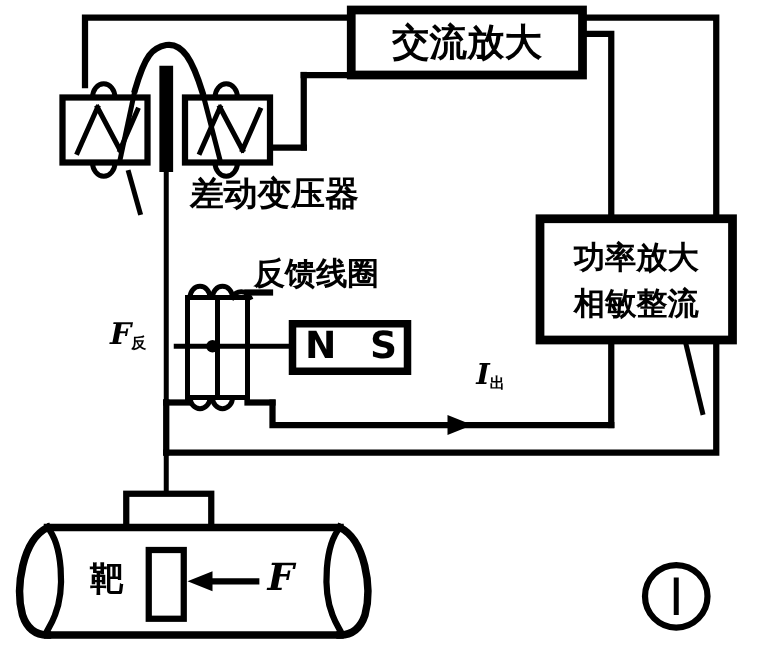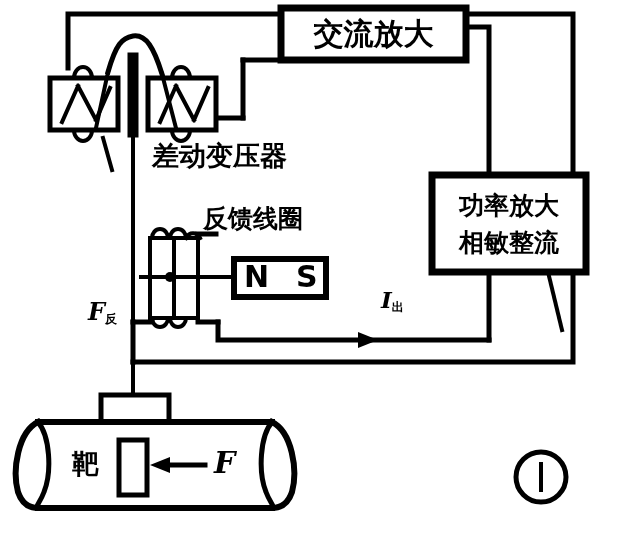--- a/index.html
+++ b/index.html
@@ -117,21 +117,21 @@
 
   <div class="boxtext cjk" style="left:432px;top:175px;width:154px;height:97px;font-size:25px;gap:4px;">
     <div>功率放大</div>
     <div>相敏整流</div>
   </div>
 
   <div class="lbl cjk" style="left:152px;top:142px;font-size:27px;">差动变压器</div>
 
   <div class="lbl cjk" style="left:203px;top:206px;font-size:25px;">反馈线圈</div>
 
-  <div class="lbl" style="left:88px;top:255px;font-size:24px;margin-top:45px;">
+  <div class="lbl" style="left:88px;top:255px;font-size:24px;">
     <span class="italicf">F</span><span class="sub cjk">反</span>
   </div>
 
   <div class="lbl" style="left:244px;top:262px;font-size:30px;letter-spacing:2px;">N</div>
   <div class="lbl" style="left:296px;top:262px;font-size:30px;">S</div>
 
   <div class="lbl" style="left:381px;top:288px;font-size:23px;">
     <span class="italicf">I</span><span class="sub cjk">出</span>
   </div>
 

